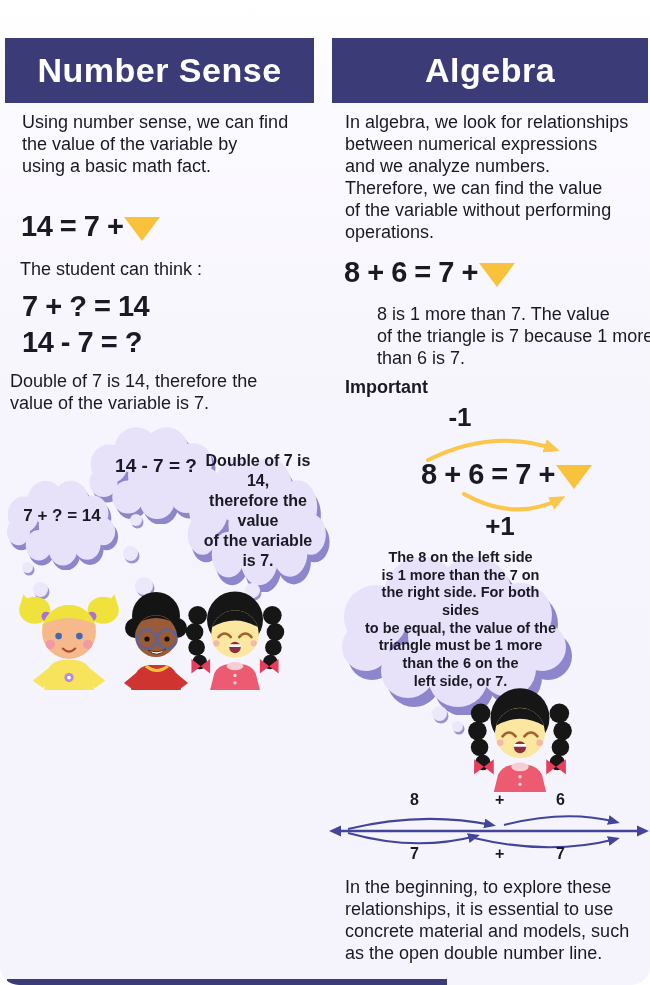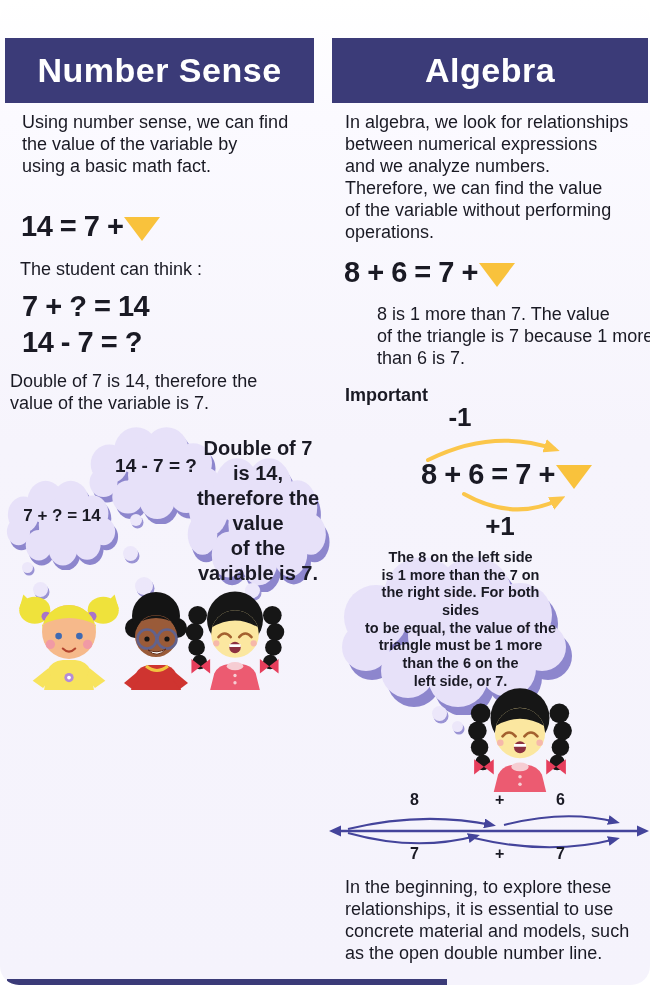--- a/index.html
+++ b/index.html
@@ -177,21 +177,21 @@
   <div class="bubble" style="left:4px;top:474px;width:116px;height:96px;">
     <svg preserveAspectRatio="none" viewBox="0 0 240 170">
         <use href="#cloud"></use>
       </svg>
     <div class="btxt" style="font-size:17px;">7 + ? = 14</div>
   </div>
   <div class="bubble" style="left:184px;top:448px;width:148px;height:144px;">
     <svg preserveAspectRatio="none" viewBox="0 0 240 170">
         <use href="#cloud"></use>
       </svg>
-    <div class="btxt" style="font-size:20px;line-height:1.25;">Double of 7 is 14,
+    <div class="btxt" style="font-size:16px;line-height:1.25;">Double of 7 is 14,
 therefore the value
 of the variable is 7.</div>
   </div>
 
   <div class="trail" style="left:22px;top:562px;width:11px;height:11px;"></div>
   <div class="trail" style="left:33px;top:582px;width:15px;height:15px;"></div>
   <div class="trail" style="left:130px;top:514px;width:12px;height:12px;"></div>
   <div class="trail" style="left:123px;top:546px;width:15px;height:15px;"></div>
   <div class="trail" style="left:135px;top:577px;width:18px;height:18px;"></div>
   <div class="trail" style="left:245px;top:583px;width:15px;height:15px;"></div>
@@ -219,21 +219,21 @@
 
   <div class="abs eq" style="left:344px;top:256px;">
     <span>8 + 6 = 7 +</span>
     <span class="tri"></span>
   </div>
 
   <div class="abs body-txt" style="left:345px;top:304px;width:302px;margin-left:32px;">8 is 1 more than 7. The value
 of the triangle is 7 because 1 more
 than 6 is 7.</div>
 
-  <div class="abs body-txt" style="left:345px;top:385px;font-weight:bold;">Important</div>
+  <div class="abs body-txt" style="left:345px;top:377px;font-weight:bold;">Important</div>
 
   <div class="dlabel" style="left:430px;top:402px;width:60px;">-1</div>
 
   <svg class="abs" style="left:424px;top:434px;overflow:visible;" width="140" height="28" viewBox="0 0 140 28">
     <path d="M4,26 Q68,-6 130,15" stroke="#fbc64a" stroke-width="4" fill="none" stroke-linecap="round" marker-end="url(#yarrow)"></path>
   </svg>
 
   <div class="abs eq" style="left:421px;top:458px;">
     <span>8 + 6 = 7 +</span>
     <span class="tri"></span>

